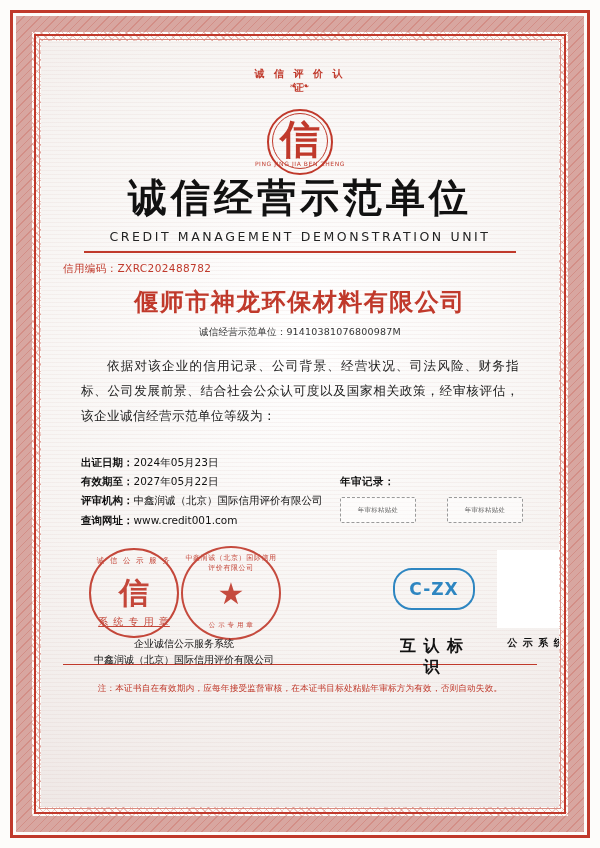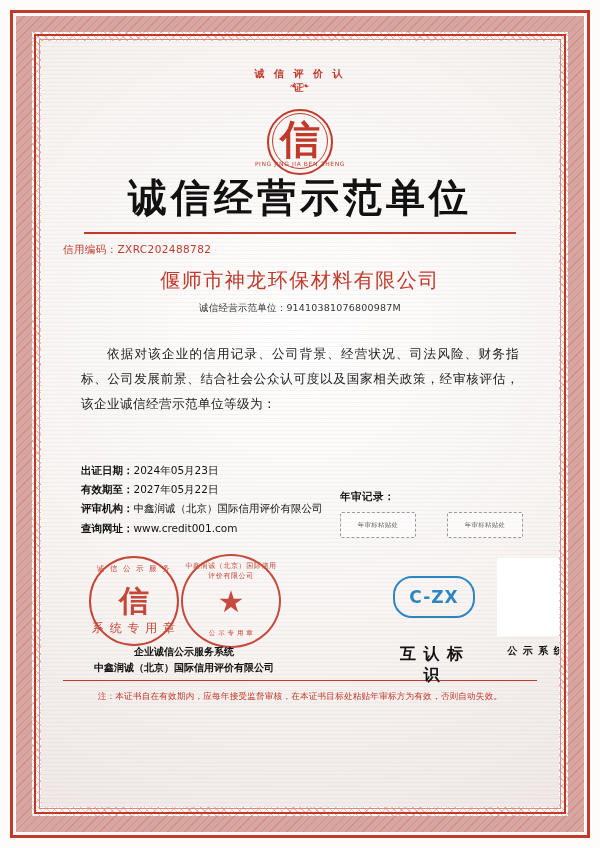--- a/index.html
+++ b/index.html
@@ -174,58 +174,58 @@
     text-align: left;
     padding-right: 22px;
     font-size: 10.5px;
     color: #c0392b;
     letter-spacing: 0.4px;
   }
 
   
   .company-name {
     margin-top: 10px;
-    font-size: 20px;
-    font-weight: normal;
+    font-size: 24px;
+    font-weight: bold;
     color: #c0392b;
     letter-spacing: 1.5px;
   }
   .company-uscc {
     margin-top: 8px;
     font-size: 9.5px;
     color: #333333;
     letter-spacing: 0.2px;
   }
 
   
   .body-text {
-    margin: 26px 18px 0 18px;
+    margin: 14px 18px 0 18px;
     font-size: 12.6px;
     line-height: 2.0;
     color: #1a1a1a;
     text-align: justify;
     text-indent: 26px;
     letter-spacing: 0.4px;
   }
 
   
   .grade {
     margin-top: 16px;
     font-size: 54px;
     font-weight: bold;
     color: #c0392b;
     letter-spacing: 2px;
     font-family: "DejaVu Serif", "Liberation Serif", serif;
   }
 
   
   .details-block {
-    margin-top: 44px;
+    margin-top: 24px;
     display: flex;
-    align-items: flex-end;
+    align-items: center;
     justify-content: space-between;
     padding: 0 14px 0 18px;
   }
   .details-left {
     text-align: left;
     font-size: 10.5px;
     color: #111111;
     line-height: 1.85;
   }
   .details-left .row { white-space: nowrap; }
@@ -285,22 +285,23 @@
   .seal-round .s-mid {
     position: absolute;
     top: 26px; left: 0; right: 0;
     font-size: 30px;
     line-height: 34px;
     font-weight: bold;
   }
   .seal-round .s-bot {
     position: absolute;
     bottom: 7px; left: 0; right: 0;
-    font-size: 12px;
+    font-size: 10px;
     letter-spacing: 1px;
+    text-decoration: underline;
   }
   .seal-oval {
     position: absolute;
     left: 118px;
     top: 0;
     width: 96px;
     height: 90px;
     border: 2px solid #c0392b;
     border-radius: 50%;
     color: #c0392b;
@@ -326,21 +327,21 @@
   }
   .seal-caption {
     position: absolute;
     left: 6px;
     top: 90px;
     width: 230px;
     text-align: center;
     font-size: 10px;
     color: #111111;
     line-height: 1.6;
-    font-weight: bold;
+    font-weight: normal;
   }
 
   .mutual-logo {
     position: absolute;
     left: 330px;
     top: 22px;
     width: 78px;
     height: 56px;
   }
   .mutual-logo .mbox {
@@ -388,22 +389,22 @@
     width: 86px;
     text-align: center;
     font-size: 10px;
     font-weight: bold;
     color: #111111;
     letter-spacing: 1px;
   }
 
   
   .footnote {
-    margin-top: 14px;
-    padding: 10px 10px 0 10px;
+    margin-top: 6px;
+    padding: 18px 10px 0 10px;
     border-top: 1px solid #c0392b;
     font-size: 8.6px;
     color: #c0392b;
     letter-spacing: 0.2px;
     text-align: center;
     white-space: nowrap;
   }
 </style>
 </head>
 <body>
@@ -423,20 +424,21 @@
           <div class="arc-top">诚 信 评 价 认 证</div>
           <div class="arc-wings">❧ ❧</div>
           <div class="ring"></div>
           <div class="ring-inner"></div>
           <div class="glyph">信</div>
           <div class="arc-bottom">PING JING JIA BEN ZHENG</div>
         </div>
       </div>
 
       <div class="title-cn">诚信经营示范单位</div>
+      <div class="title-en">CREDIT MANAGEMENT DEMONSTRATION UNIT</div>
       <div class="title-rule"></div>
 
       <div class="credit-code">
         <span>信用编码：</span><span>ZXRC202488782</span>
       </div>
 
       <div class="company-name">偃师市神龙环保材料有限公司</div>
       <div class="company-uscc">
         <span>诚信经营示范单位：</span><span>91410381076800987M</span>
       </div>

